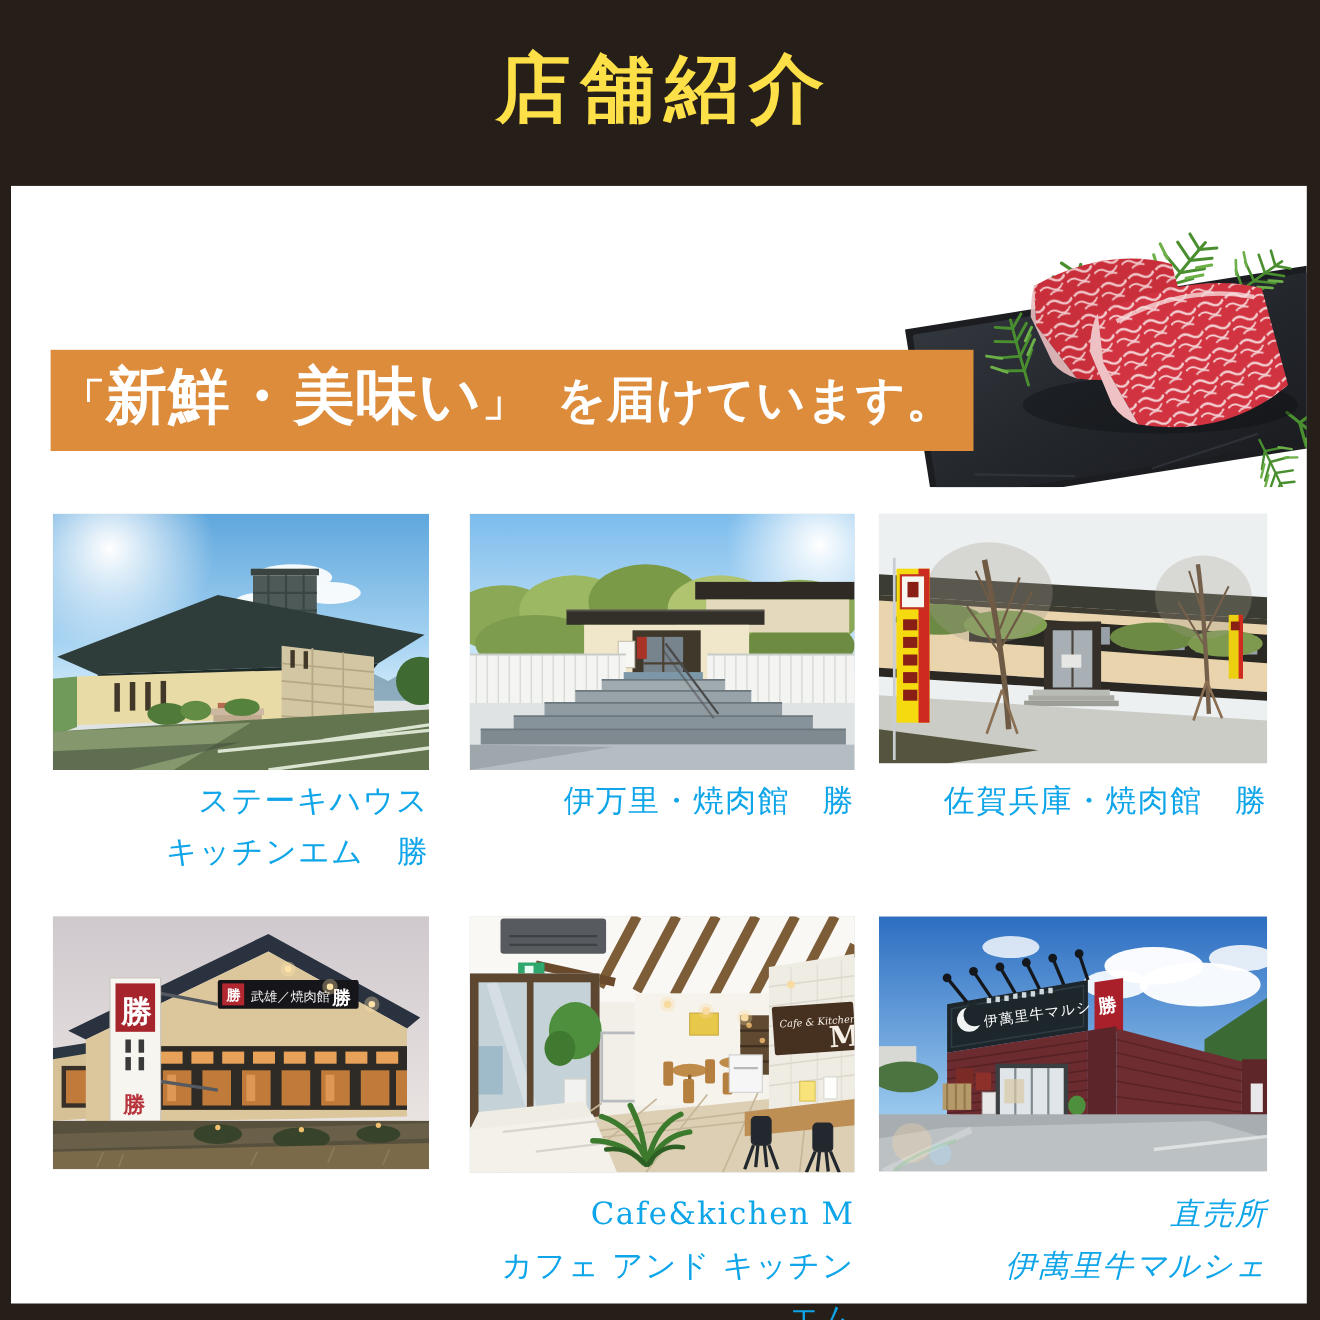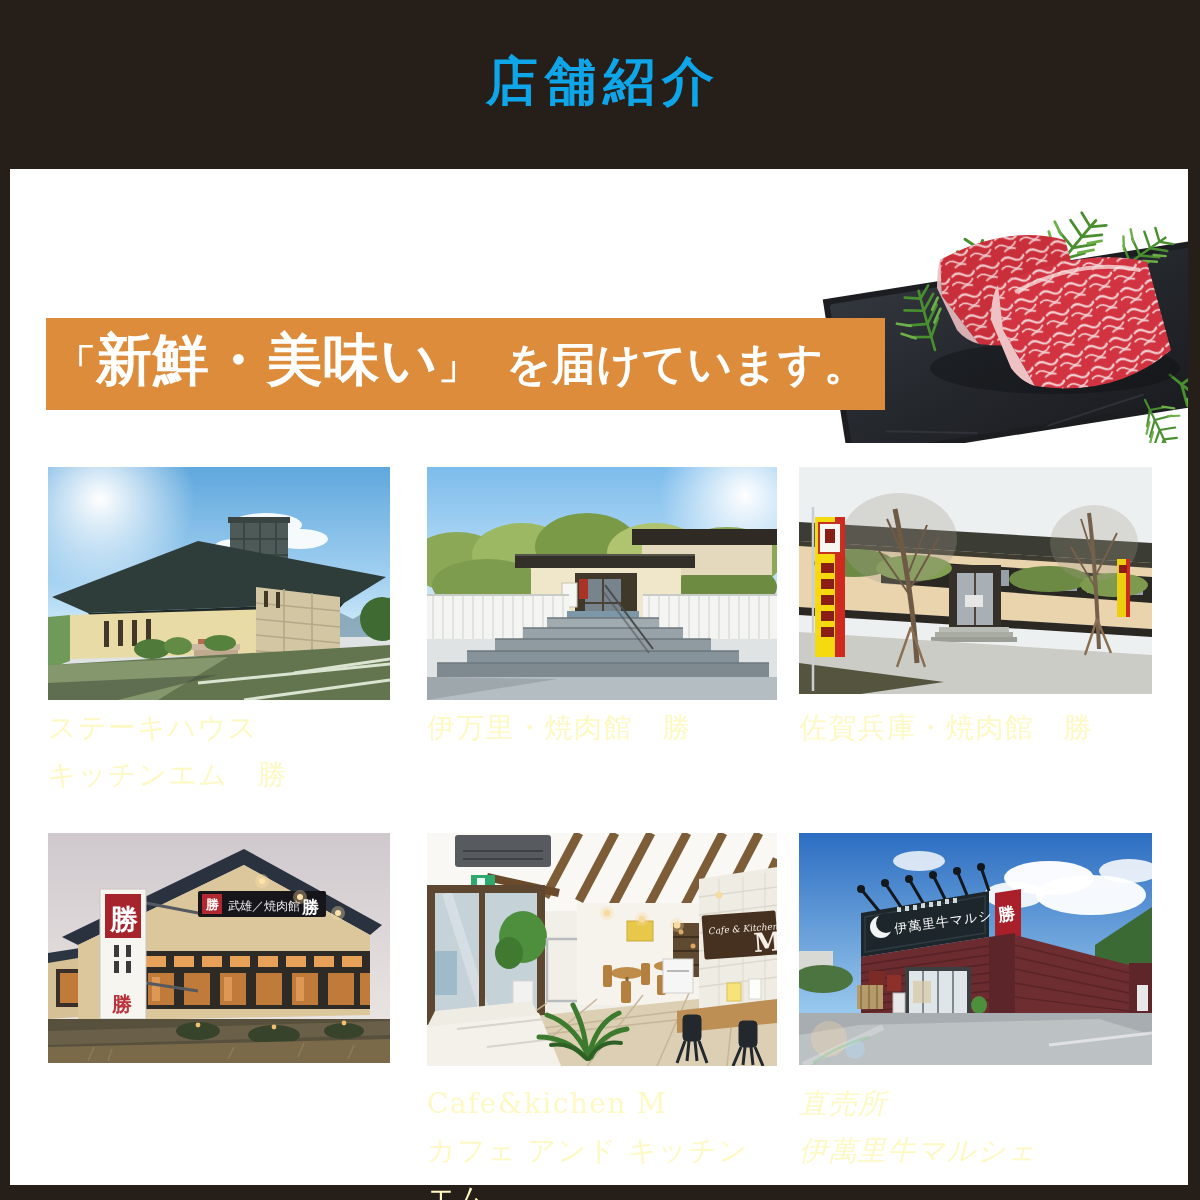--- a/index.html
+++ b/index.html
@@ -7,21 +7,21 @@
     width:1200px;height:1200px;
     background:#261e18;
     font-family:"DejaVu Serif","Liberation Serif",serif;
     position:relative;overflow:hidden;
   }
   .page{position:absolute;inset:0;}
   
   .header{
     position:absolute;left:0;top:0;width:1200px;height:163px;
     display:flex;align-items:center;justify-content:center;
-    color:#0ea5e9;font-size:52px;font-weight:bold;
+    color:#fde047;font-size:68px;font-weight:bold;
     letter-spacing:.13em;text-indent:.13em;
   }
   
   .panel{
     position:absolute;left:10px;top:169px;width:1178px;height:1016px;
     background:#ffffff;
   }
   .banner{
     position:absolute;background:#dd8c3c;color:#ffffff;
     display:flex;align-items:center;z-index:3;
@@ -44,21 +44,21 @@
   }
   .ph{position:absolute;overflow:hidden;background:#dfe3e4;}
   .ph svg,.hero svg{display:block;width:100%;height:100%;}
   .p1{left:48px;top:467px;width:342px;height:233px;}
   .p2{left:427px;top:467px;width:350px;height:233px;}
   .p3{left:799px;top:467px;width:353px;height:227px;}
   .p4{left:48px;top:833px;width:342px;height:230px;}
   .p5{left:427px;top:833px;width:350px;height:233px;}
   .p6{left:799px;top:833px;width:353px;height:232px;}
   .cap{
-    position:absolute;text-align:left;color:#fef9c3;
+    position:absolute;text-align:right;color:#0ea5e9;
     font-size:28px;line-height:47px;letter-spacing:.05em;
   }
   .c1{left:48px;top:704px;width:342px;}
   .c2{left:427px;top:704px;width:350px;}
   .c3{left:799px;top:704px;width:353px;}
   .c4{left:48px;top:1080px;width:342px;}
   .c5{left:427px;top:1080px;width:350px;}
   .c6{left:799px;top:1080px;width:353px;font-style:italic;}
 </style>
 </head>

